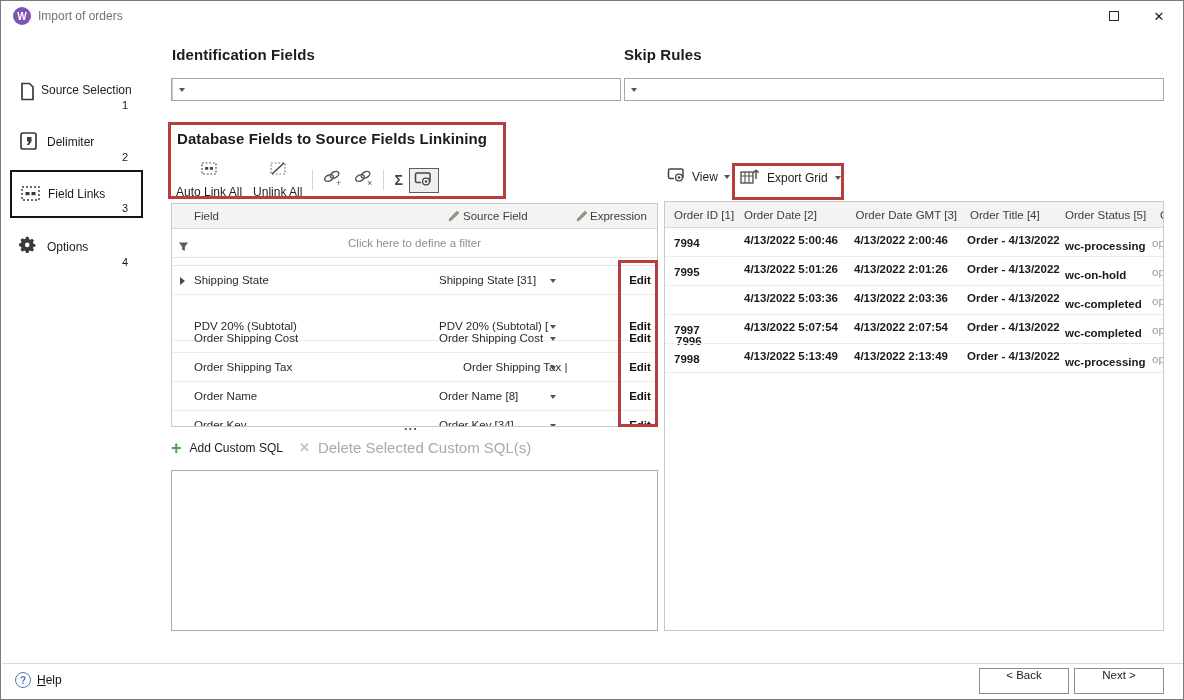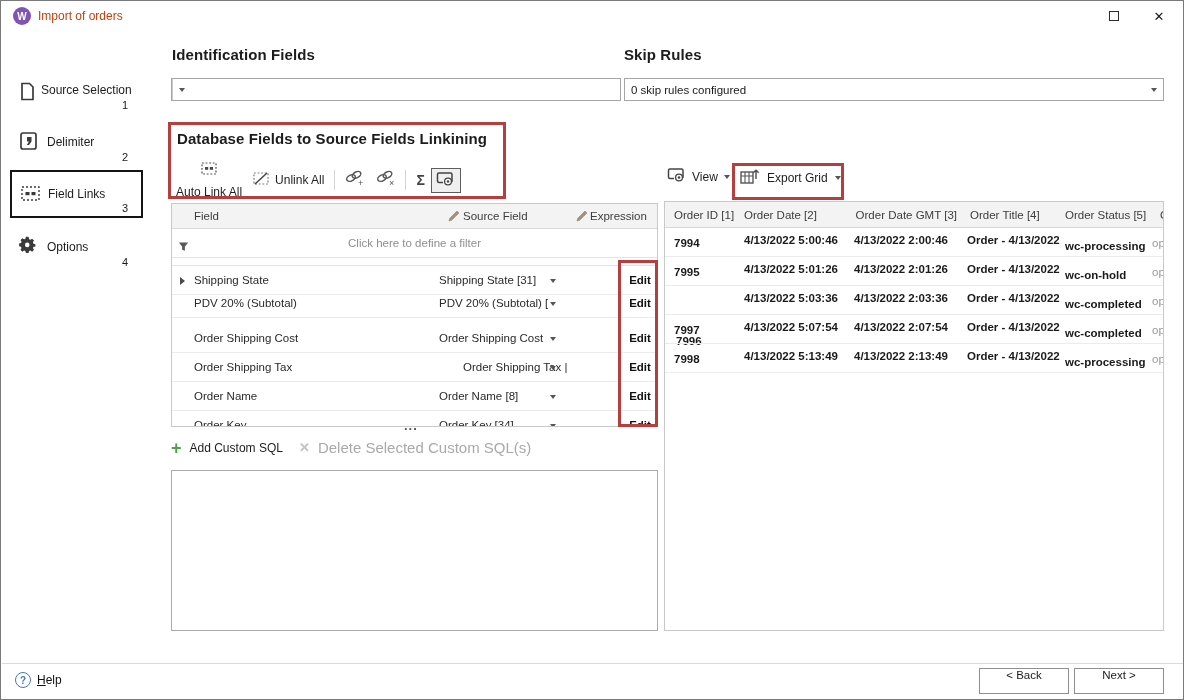--- a/index.html
+++ b/index.html
@@ -31,21 +31,21 @@
 </style>
 </head>
 <body>
 
 <div class="window">
 
   <div class="abs" style="left:0;top:0;width:1184px;height:30px;background:#fff;">
     <div class="abs" style="left:12px;top:6px;width:18px;height:18px;border-radius:50%;background:#7f54b3;display:flex;align-items:center;justify-content:center;">
       <span style="color:#fff;font-size:10px;font-weight:bold;">W</span>
     </div>
-    <span class="abs" style="left:37px;top:8px;font-size:12px;color:#c2410c;">Import of orders</span>
+    <span class="abs" style="left:37px;top:8px;font-size:12px;color:#737373;">Import of orders</span>
     <div class="abs titlebar-btn" style="left:1092px;top:0;width:42px;">
       <span style="display:block;width:10px;height:10px;border:1px solid #2b2b2b;"></span>
     </div>
     <div class="abs titlebar-btn" style="left:1136px;top:0;width:44px;">
       <span style="font-size:13px;color:#1a1a1a;">✕</span>
     </div>
   </div>
 
   <div class="abs" style="left:0;top:30px;width:152px;height:632px;">
 
@@ -96,40 +96,39 @@
 
   <span class="abs heading" style="left:171px;top:45px;">Identification Fields</span>
   <div class="abs combo" style="left:170px;top:77px;width:450px;">
     <span class="arrowzone" style="border-left:1px solid #c9c9c9;">
         <span class="tri-down sm"></span>
       </span>
   </div>
 
   <span class="abs heading" style="left:623px;top:45px;">Skip Rules</span>
   <div class="abs combo" style="left:623px;top:77px;width:540px;">
-    <span class="val">0 skip rules configured</span>
     <span class="arrowzone">
         <span class="tri-down sm"></span>
       </span>
   </div>
 
   <span class="abs heading" style="left:176px;top:129px;">Database Fields to Source Fields Linkining</span>
 
   <div class="abs" style="left:170px;top:164px;width:330px;height:30px;display:flex;align-items:center;">
     <div style="display:flex;align-items:center;gap:6px;padding:0 5px;flex-direction:column;">
       <span>
         <svg width="16" height="13" viewBox="0 0 16 13">
             <rect x="1" y="1" width="14" height="11" fill="none" stroke="#4a4a4a" stroke-width="1.2" stroke-dasharray="1.8 1.8"></rect>
             <rect x="4" y="5" width="3.2" height="2.8" fill="#4a4a4a"></rect>
             <rect x="8.8" y="5" width="3.2" height="2.8" fill="#4a4a4a"></rect>
           </svg>
       </span>
       <span class="tbtext">Auto Link All</span>
     </div>
-    <div style="display:flex;align-items:center;gap:6px;padding:0 6px;">
+    <div style="display:flex;align-items:center;gap:6px;padding:0 6px;flex-direction:column;">
       <span>
         <svg width="16" height="13" viewBox="0 0 16 13">
             <rect x="1" y="1" width="14" height="11" fill="none" stroke="#7a7a7a" stroke-width="1.2" stroke-dasharray="1.8 1.8"></rect>
             <path d="M2 12 L14 1" stroke="#4a4a4a" stroke-width="1.6"></path>
           </svg>
       </span>
       <span class="tbtext">Unlink All</span>
     </div>
     <span class="sep" style="height:20px;margin:0 4px;"></span>
     <div style="padding:0 5px;">
@@ -198,21 +197,21 @@
 
     <div class="abs row-border" style="left:0;right:0;top:54px;height:8px;border-bottom-color:#e3e3e3;"></div>
 
     <div class="abs row-border" style="left:0;right:0;top:62px;height:29px;">
       <span class="abs tri-right" style="left:8px;top:11px;"></span>
       <span class="abs cell" style="left:22px;top:8px;">Shipping State</span>
       <span class="abs cell" style="left:267px;top:8px;">Shipping State [31]</span>
       <span class="abs tri-down sm" style="left:378px;top:13px;"></span>
       <span class="abs editcell" style="left:450px;top:8px;width:36px;text-align:center;">Edit</span>
     </div>
-    <div class="abs row-border" style="left:0;right:0;top:85px;height:29px;text-decoration:underline;">
+    <div class="abs row-border" style="left:0;right:0;top:108px;height:29px;text-decoration:underline;">
       <span class="abs cell" style="left:22px;top:8px;">PDV 20% (Subtotal)</span>
       <span class="abs cell" style="left:267px;top:8px;">PDV 20% (Subtotal) [</span>
       <span class="abs tri-down sm" style="left:378px;top:13px;"></span>
       <span class="abs editcell" style="left:450px;top:8px;width:36px;text-align:center;">Edit</span>
     </div>
     <div class="abs row-border" style="left:0;right:0;top:120px;height:29px;">
       <span class="abs cell" style="left:22px;top:8px;">Order Shipping Cost</span>
       <span class="abs cell" style="left:267px;top:8px;">Order Shipping Cost</span>
       <span class="abs tri-down sm" style="left:378px;top:13px;"></span>
       <span class="abs editcell" style="left:450px;top:8px;width:36px;text-align:center;">Edit</span>

